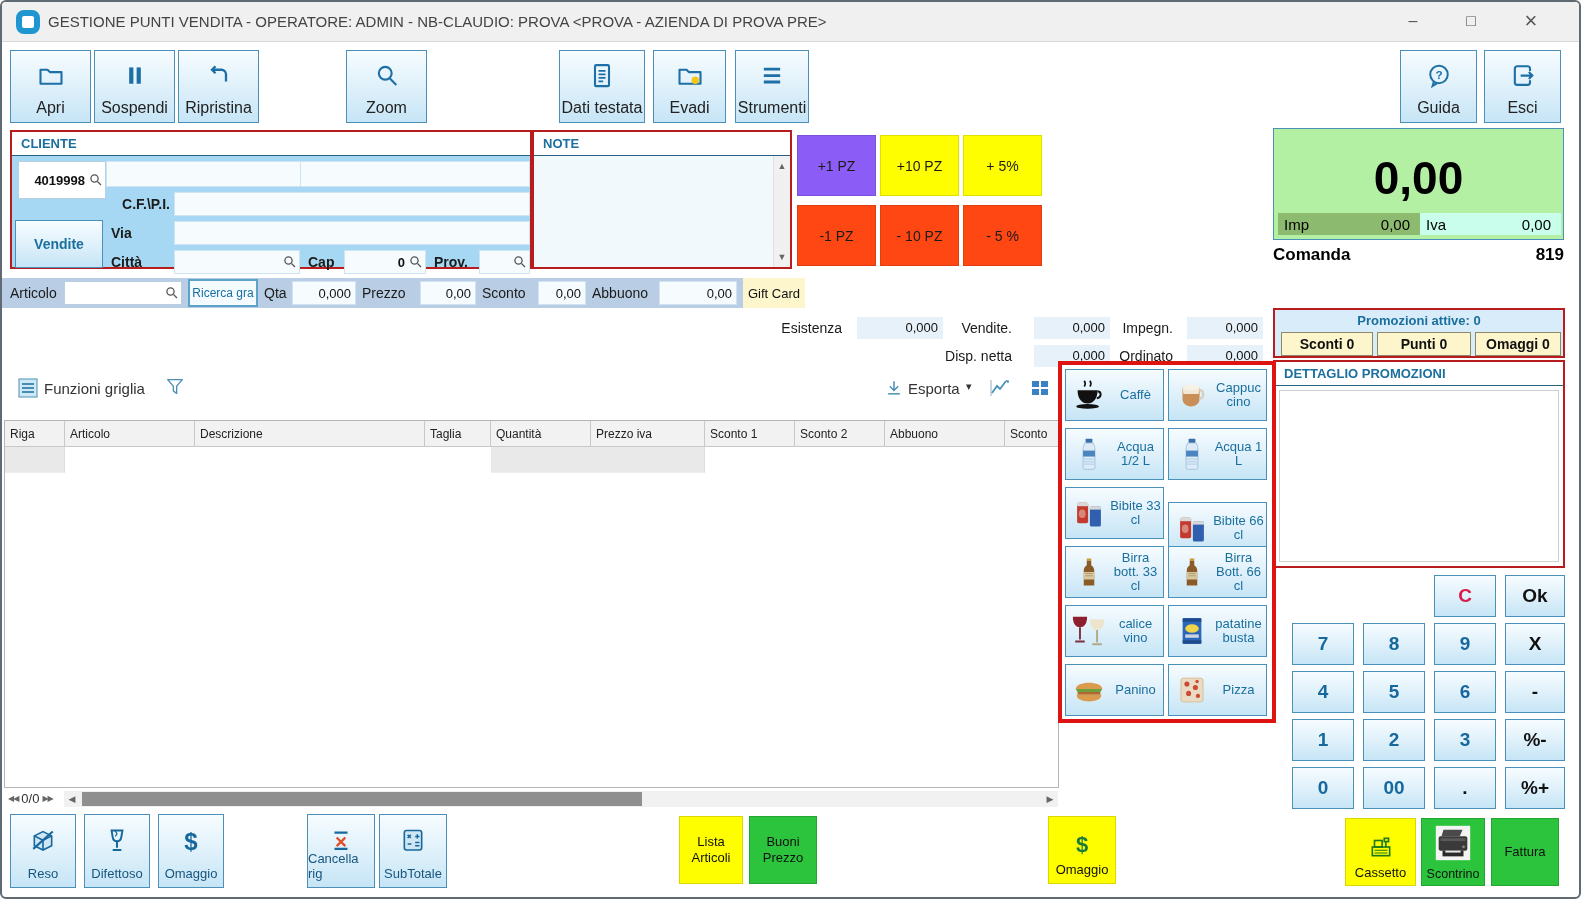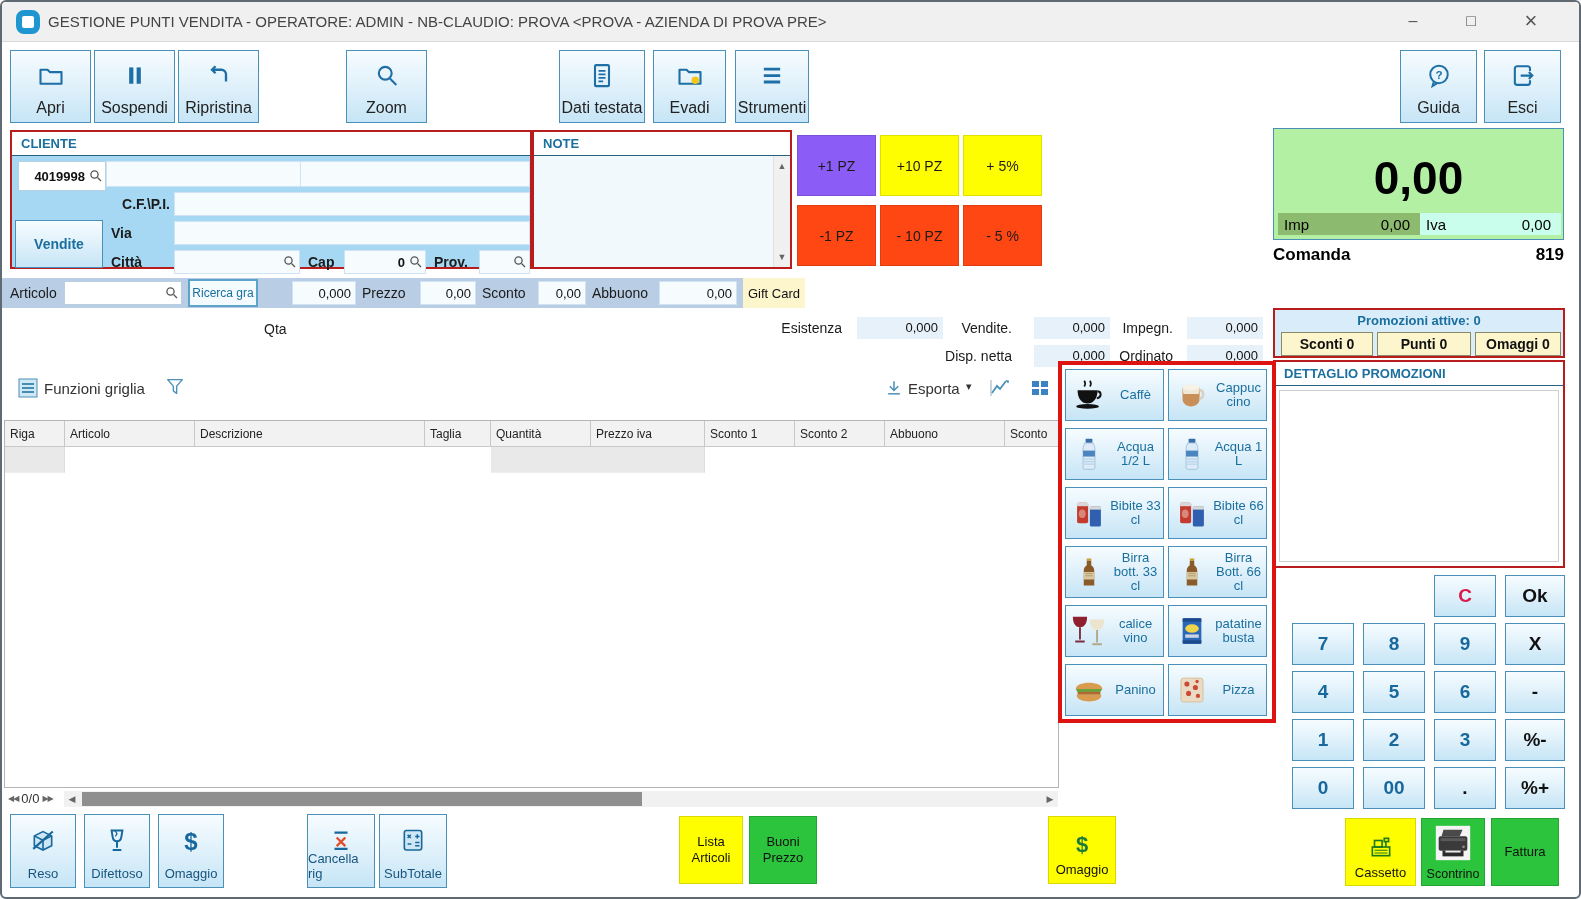--- a/index.html
+++ b/index.html
@@ -161,21 +161,21 @@
     <span class="ic"><svg width="28" height="28" viewBox="0 0 24 24">
           <path d="M18 8V6a2 2 0 0 0-2-2H7a2 2 0 0 0-2 2v12a2 2 0 0 0 2 2h9a2 2 0 0 0 2-2v-2" fill="none" stroke="#1d6fa5" stroke-width="1.8"></path>
           <path d="M10 12h10M17 9l3 3-3 3" fill="none" stroke="#1d6fa5" stroke-width="1.8"></path>
         </svg></span>
     <span class="tool-label">Esci</span>
   </div>
 
   <div class="panel" style="left:8px;top:128px;width:522px;height:139px;">
     <div class="panel-header">CLIENTE</div>
     <div class="cliente-body">
-      <div class="f white" style="left:6px;top:5px;width:88px;height:30px;">
+      <div class="f white" style="left:6px;top:5px;width:88px;height:38px;">
         <span class="val">4019998</span>
         <span class="mag"><svg width="14" height="14" viewBox="0 0 14 14">
               <circle cx="5.5" cy="5.5" r="3.6" fill="none" stroke="#555" stroke-width="1.3"></circle>
               <path d="M8.5 8.5 12 12" stroke="#555" stroke-width="1.3"></path>
             </svg></span>
       </div>
       <div class="f" style="left:94px;top:5px;width:196px;height:26px;"></div>
       <div class="f" style="left:288px;top:5px;width:230px;height:26px;"></div>
 
       <div class="lbl r" style="left:92px;top:40px;width:66px;">C.F.\P.I.</div>
@@ -269,21 +269,21 @@
     <div class="f white" style="left:62px;top:3px;width:118px;height:24px;">
       <span class="val"></span>
       <span class="mag"><svg width="14" height="14" viewBox="0 0 14 14">
             <circle cx="5.5" cy="5.5" r="3.6" fill="none" stroke="#555" stroke-width="1.3"></circle>
             <path d="M8.5 8.5 12 12" stroke="#555" stroke-width="1.3"></path>
           </svg></span>
     </div>
     <div style="position:absolute;left:186px;top:1px;width:70px;height:28px;background:#f4fbff;border:2px solid #5ba3c9;display:flex;align-items:center;justify-content:center;font-size:12px;color:#1a6f9e;">
       <span>Ricerca gra</span>
     </div>
-    <div class="lbl" style="left:262px;margin-top:36px;">Qta</div>
+    <div class="lbl" style="left:262px;">Qta</div>
     <div class="f" style="left:290px;top:3px;width:64px;height:24px;">
         <span class="val">0,000</span>
       </div>
     <div class="lbl" style="left:360px;">Prezzo</div>
     <div class="f" style="left:418px;top:3px;width:56px;height:24px;">
         <span class="val">0,00</span>
       </div>
     <div class="lbl" style="left:480px;">Sconto</div>
     <div class="f" style="left:536px;top:3px;width:48px;height:24px;">
         <span class="val">0,00</span>
@@ -417,21 +417,21 @@
           <svg width="34" height="36" viewBox="0 0 40 40">
             <rect x="6" y="8" width="13" height="24" rx="2" fill="#c43a2e"></rect>
             <rect x="6" y="8" width="13" height="4" fill="#d8d8d8"></rect>
             <rect x="21" y="12" width="13" height="24" rx="2" fill="#2f5fae"></rect>
             <rect x="21" y="12" width="13" height="4" fill="#d8d8d8"></rect>
             <ellipse cx="12" cy="21" rx="4" ry="5" fill="#f0e8d8" opacity="0.45"></ellipse>
           </svg>
         </span>
       <span class="plabel">Bibite 33 cl</span>
     </div>
-    <div class="pbtn" style="left:106px;top:122px;">
+    <div class="pbtn" style="left:106px;top:137px;">
       <span class="pimg">
           <svg width="34" height="36" viewBox="0 0 40 40">
             <rect x="6" y="8" width="13" height="24" rx="2" fill="#c43a2e"></rect>
             <rect x="6" y="8" width="13" height="4" fill="#d8d8d8"></rect>
             <rect x="21" y="12" width="13" height="24" rx="2" fill="#2f5fae"></rect>
             <rect x="21" y="12" width="13" height="4" fill="#d8d8d8"></rect>
             <ellipse cx="12" cy="21" rx="4" ry="5" fill="#f0e8d8" opacity="0.45"></ellipse>
           </svg>
         </span>
       <span class="plabel">Bibite 66 cl</span>

